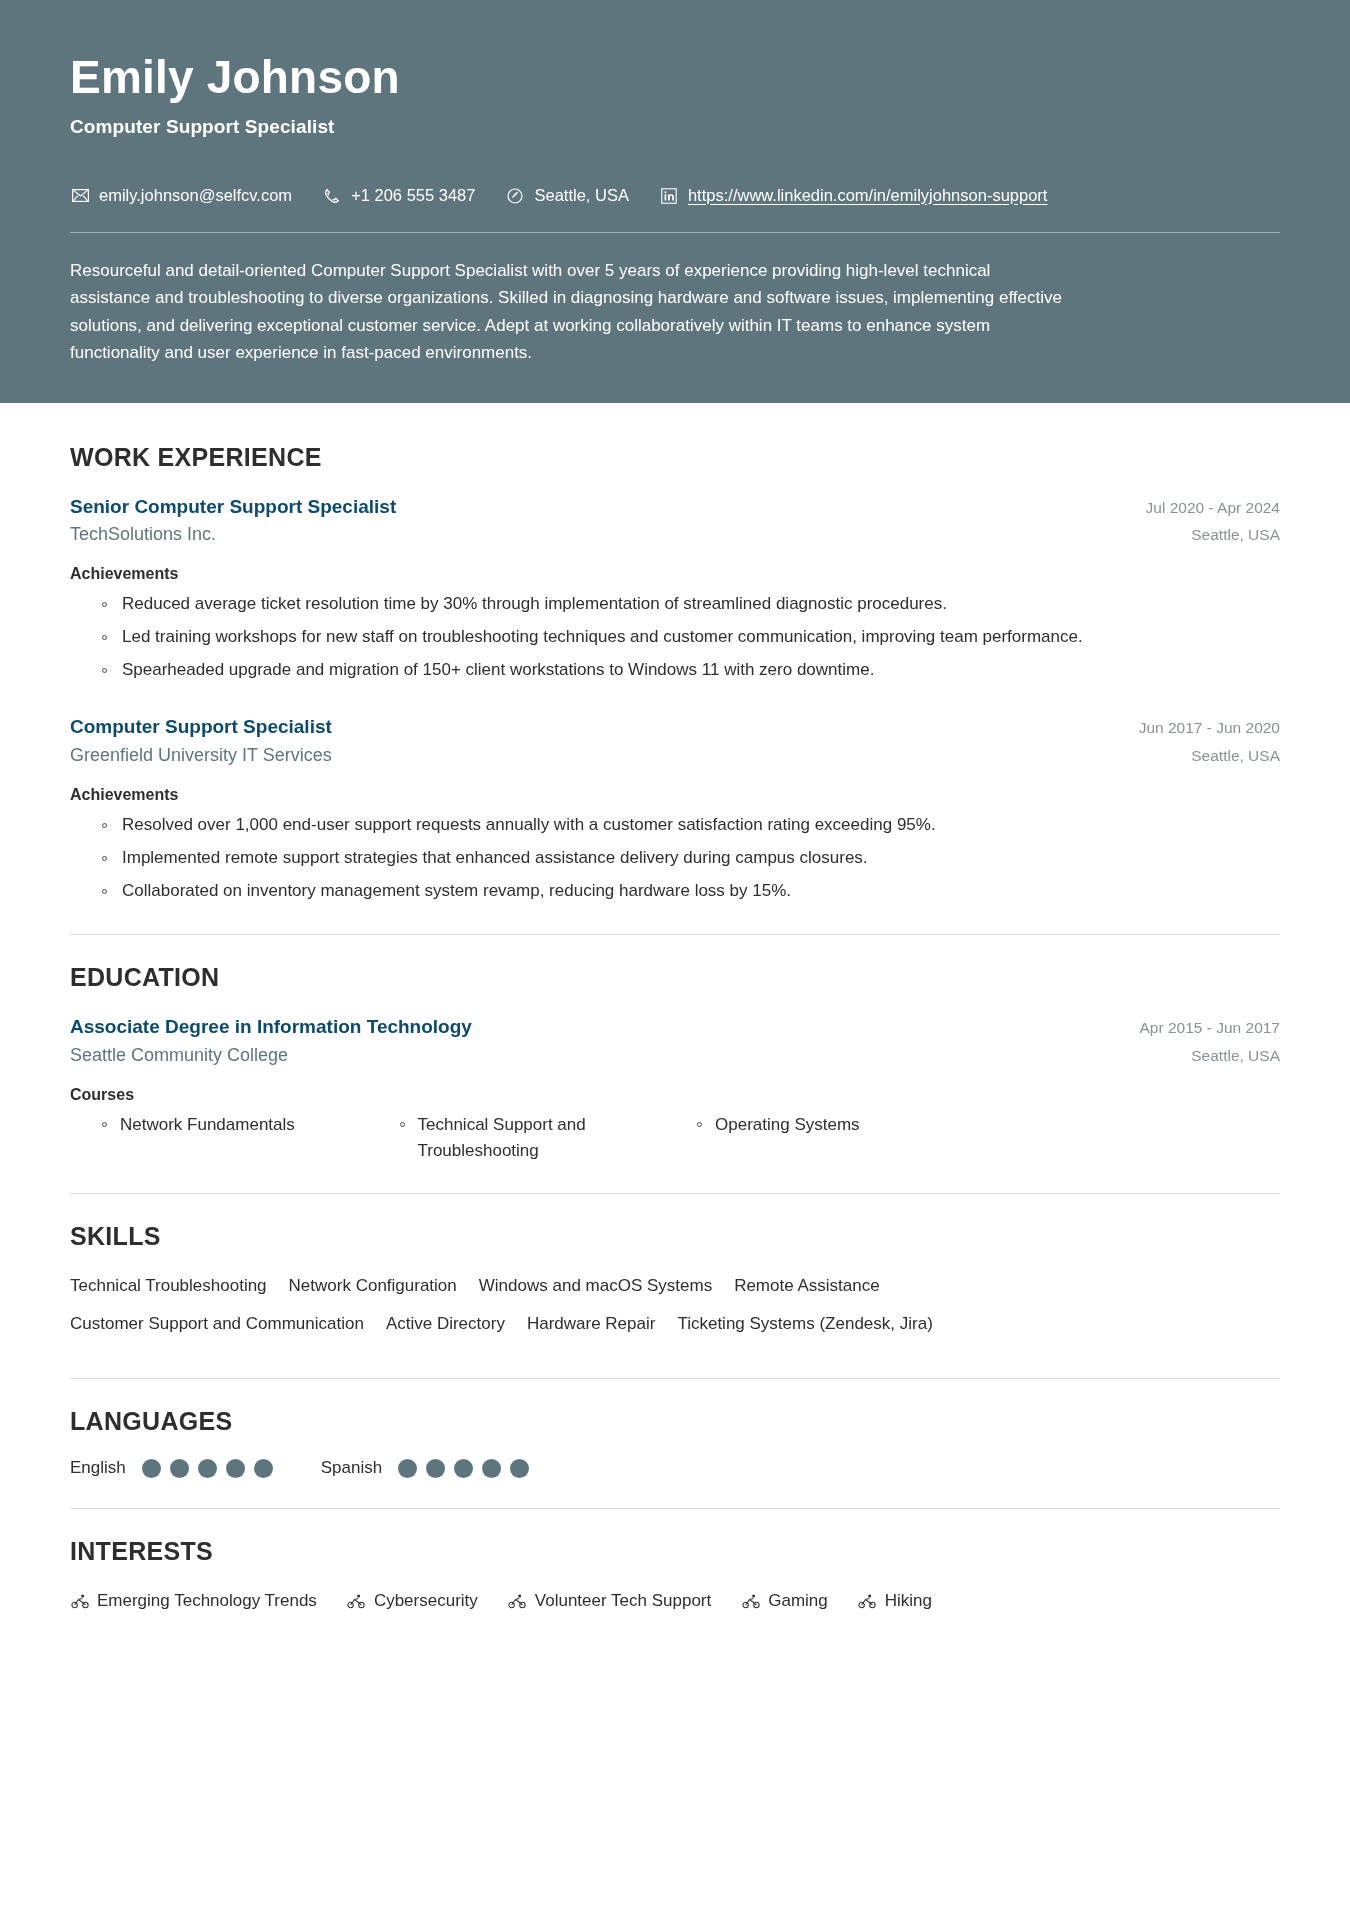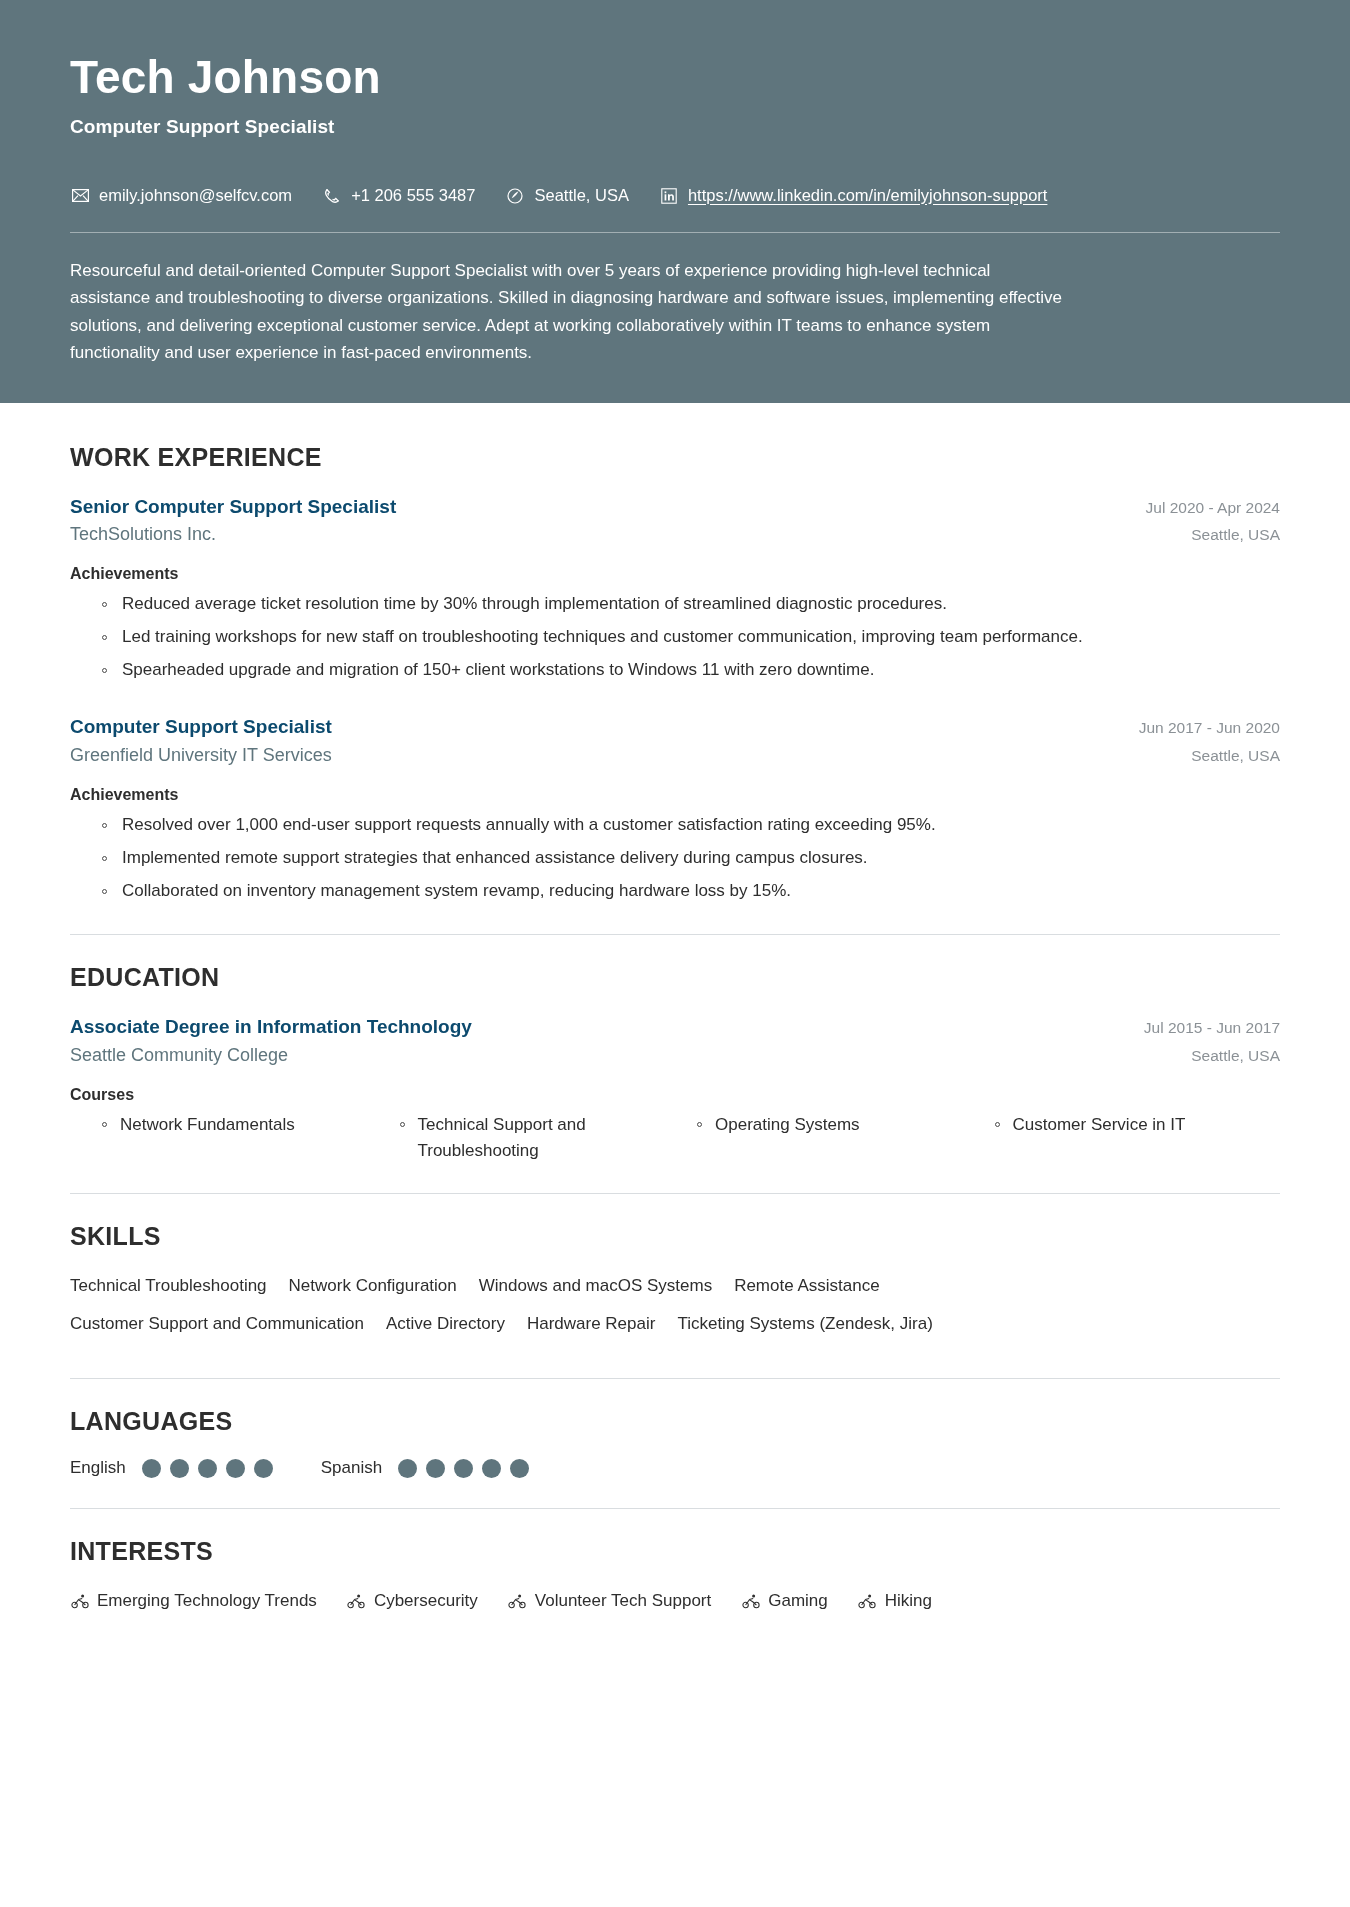--- a/index.html
+++ b/index.html
@@ -268,21 +268,21 @@
     width: 20px;
     height: 18px;
     margin-right: 7px;
     flex: none;
   }
 </style>
 </head>
 <body>
 
 <div class="header">
-  <h1 class="name">Tech Johnson</h1>
+  <h1 class="name">Emily Johnson</h1>
   <div class="job-title">Computer Support Specialist</div>
 
   <div class="contact-row">
 
     <div class="contact-item">
       <span class="c-icon">
         <svg width="17" height="13" viewBox="0 0 17 13" fill="none" stroke="#ffffff" stroke-width="1.2">
           <rect x="0.6" y="0.6" width="15.8" height="11.8"></rect>
           <path d="M0.9 0.9 L8.5 7 L16.1 0.9"></path>
           <path d="M0.9 12.1 L6 6.6 M16.1 12.1 L11 6.6"></path>
@@ -372,32 +372,31 @@
   </section>
 
   <hr class="divider">
 
   <section class="section">
     <h2 class="section-title">EDUCATION</h2>
 
     <div class="entry">
       <div class="entry-head">
         <div class="entry-role">Associate Degree in Information Technology</div>
-        <div class="entry-date">Jul 2015 - Jun 2017</div>
+        <div class="entry-date">Apr 2015 - Jun 2017</div>
       </div>
       <div class="entry-sub">
         <div class="entry-org">Seattle Community College</div>
         <div class="entry-loc">Seattle, USA</div>
       </div>
       <div class="sub-label">Courses</div>
       <ul class="courses">
         <li>Network Fundamentals</li>
         <li>Technical Support and Troubleshooting</li>
         <li>Operating Systems</li>
-        <li>Customer Service in IT</li>
       </ul>
     </div>
   </section>
 
   <hr class="divider">
 
   <section class="section">
     <h2 class="section-title">SKILLS</h2>
     <div class="skills-wrap">
       <span class="skill">Technical Troubleshooting</span>

